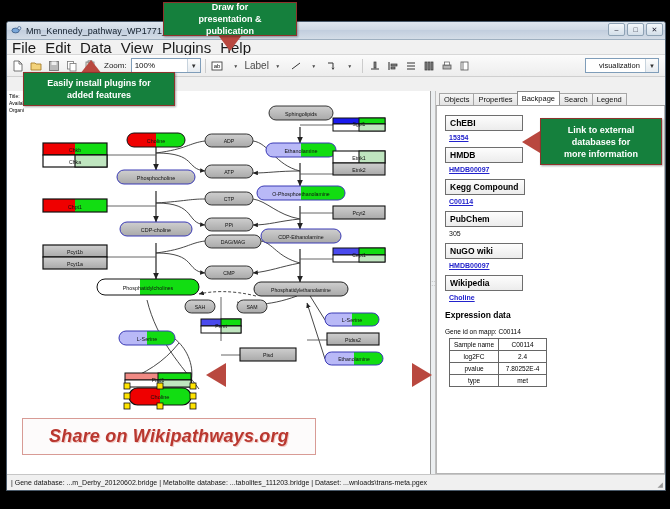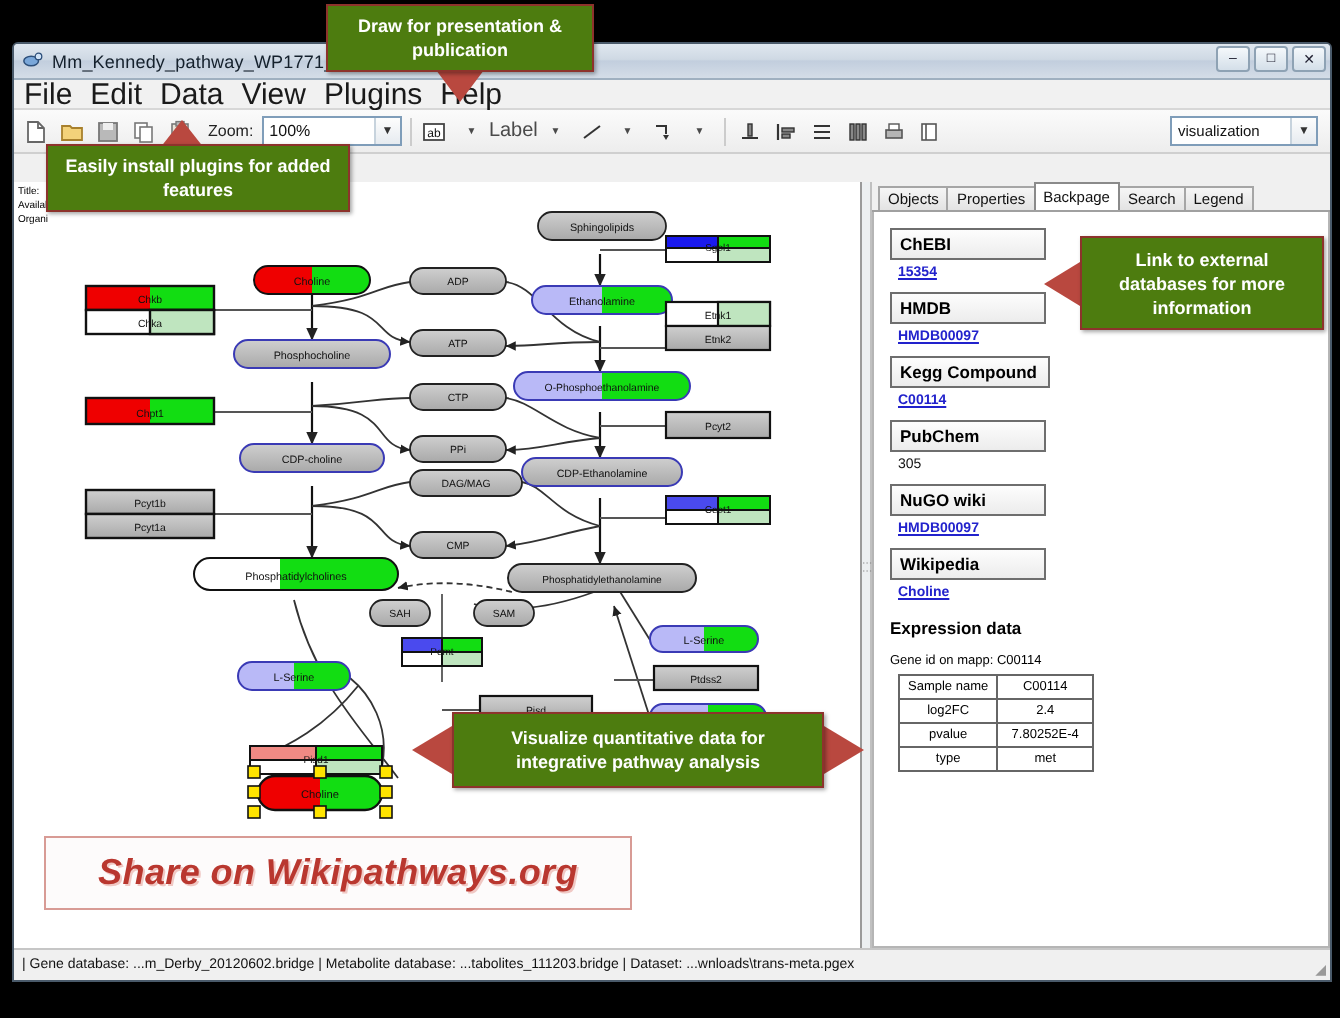--- a/index.html
+++ b/index.html
@@ -83,21 +83,21 @@
     width: 13px; height: 13px; display:flex; align-items:center; justify-content:center;
     font-size: 6px; color:#333;
     border-left: 1px solid #c7d3dd;
     background: linear-gradient(180deg,#fdfdfd,#e6ebf0);
   }
   .vis-combo {
     position: absolute; right: 6px; top: 3px;
     width: 74px; height: 15px;
     border: 1px solid #7f9db9; background: #fff;
     display:flex; align-items:center; justify-content:space-between;
-    font-size: 7.5px; color:#111; padding-left:3px;
+    font-size: 7.5px; color:#111; padding-left:13px;
   }
 
   
   #body {
     position: absolute;
     left: 0; top: 55px; right: 0; bottom: 16px;
     display: flex;
     margin-top: 14px;
   }
   #canvas-pane {
@@ -180,29 +180,29 @@
     display: flex; align-items: center;
     padding-left: 4px;
     font-size: 7px; color: #111;
   }
   .sb-grip { position:absolute; right:2px; bottom:1px; font-size:7px; color:#999;}
 
   
   #pathway-svg { position:absolute; left:0; top:0; }
   .cal {
     position: absolute;
-    background: #4d7c0f;
+    background: #15803d;
     color: #ffffff;
     font-weight: bold;
     text-align: center;
     font-size: 9px;
     line-height: 12px;
     border: 1px solid #8d332c;
     display: flex; align-items: center; justify-content: center;
-    padding: 2px 6px;
+    padding: 2px 21px;
     box-shadow: 1px 1px 2px rgba(0,0,0,.35);
     z-index: 40;
   }
   .cal-arrow { position:absolute; width:0;height:0; z-index:39; }
   #share-box {
     position: absolute;
     left: 22px; top: 418px;
     width: 294px; height: 37px;
     border: 1px solid #d89b95;
     background: #fdfbfb;
@@ -668,21 +668,20 @@
 
   <div class="cal" style="left:163px; top:2px; width:134px; height:34px;">Draw for presentation &amp; publication</div>
   <div class="cal-arrow" style="left:218px; top:35px; border-left:12px solid transparent; border-right:12px solid transparent; border-top:16px solid #b9483f;"></div>
 
   <div class="cal" style="left:23px; top:72px; width:152px; height:34px;">Easily install plugins for added features</div>
   <div class="cal-arrow" style="left:80px; top:60px; border-left:11px solid transparent; border-right:11px solid transparent; border-bottom:14px solid #b9483f;"></div>
 
   <div class="cal" style="left:540px; top:118px; width:122px; height:47px;">Link  to external databases  for more information</div>
   <div class="cal-arrow" style="left:522px; top:131px; border-top:11px solid transparent; border-bottom:11px solid transparent; border-right:18px solid #b9483f;"></div>
 
-  <div class="cal" style="left:226px; top:356px; width:186px; height:38px;">Visualize quantitative data  for integrative pathway analysis</div>
   <div class="cal-arrow" style="left:206px; top:363px; border-top:12px solid transparent; border-bottom:12px solid transparent; border-right:20px solid #b9483f;"></div>
   <div class="cal-arrow" style="left:412px; top:363px; border-top:12px solid transparent; border-bottom:12px solid transparent; border-left:20px solid #b9483f;"></div>
 
   <div id="share-box">
     <span>Share on Wikipathways.org</span>
   </div>
 
 </div>
 
 </body></html>

